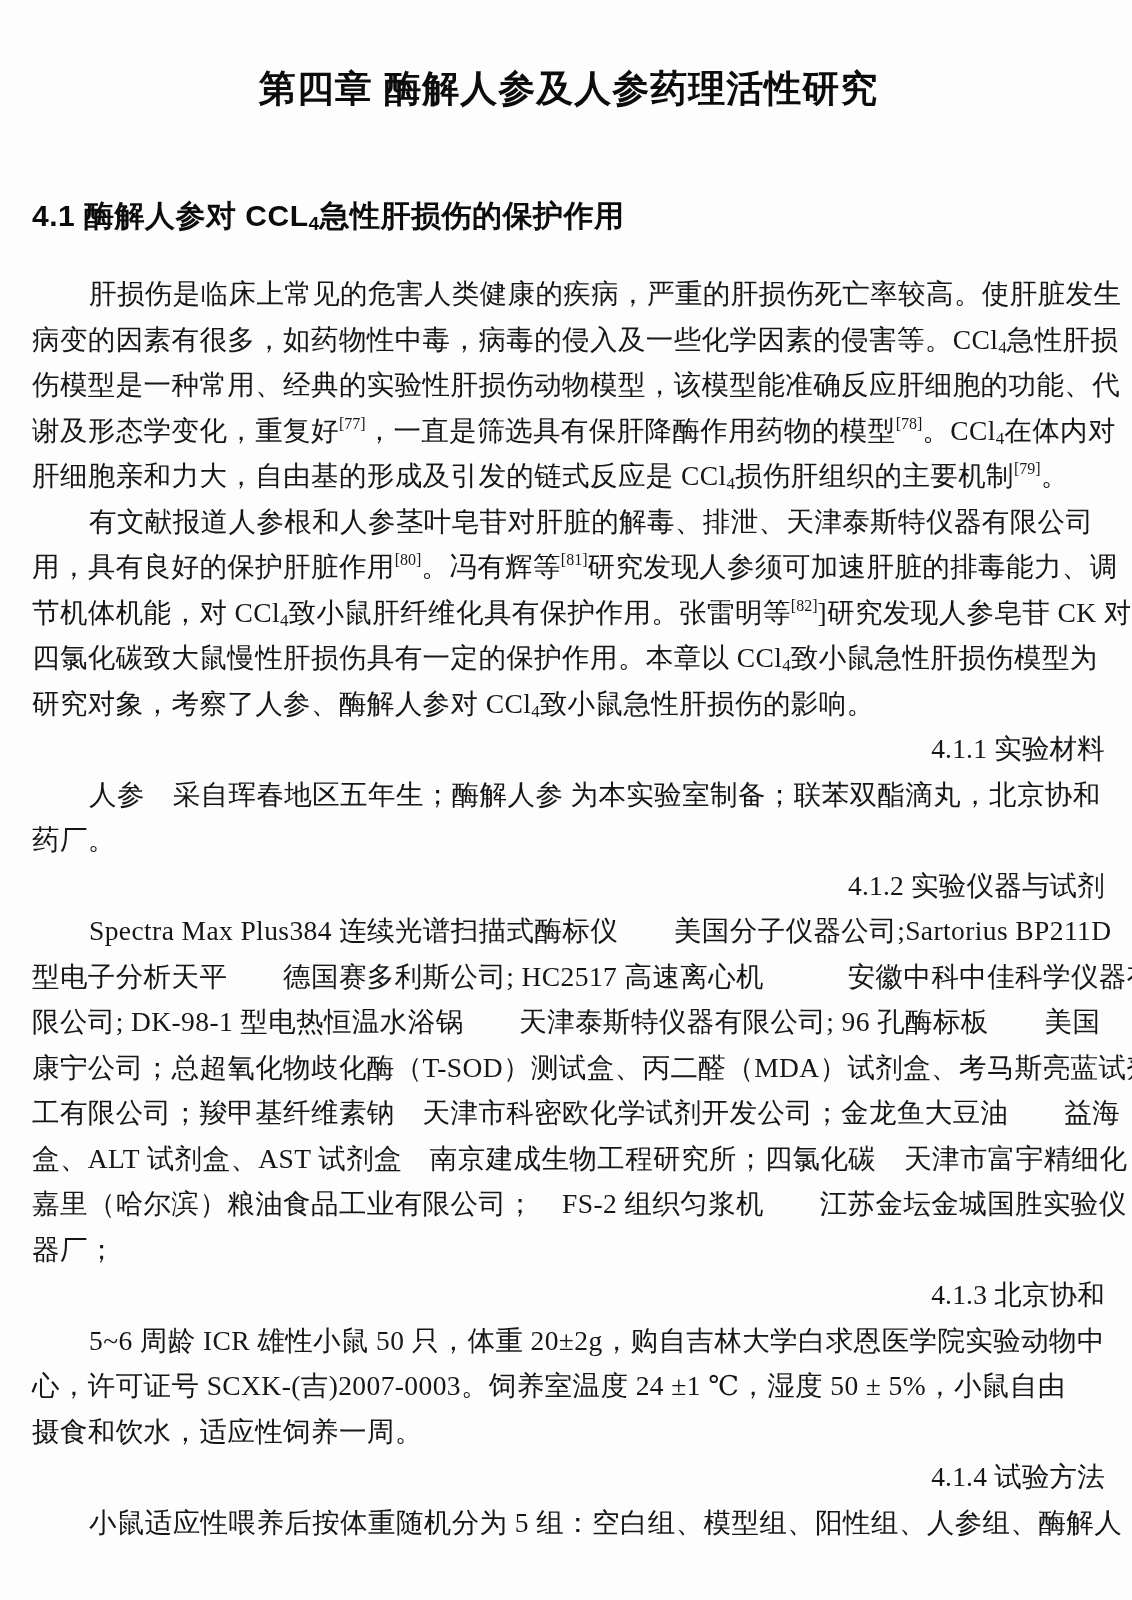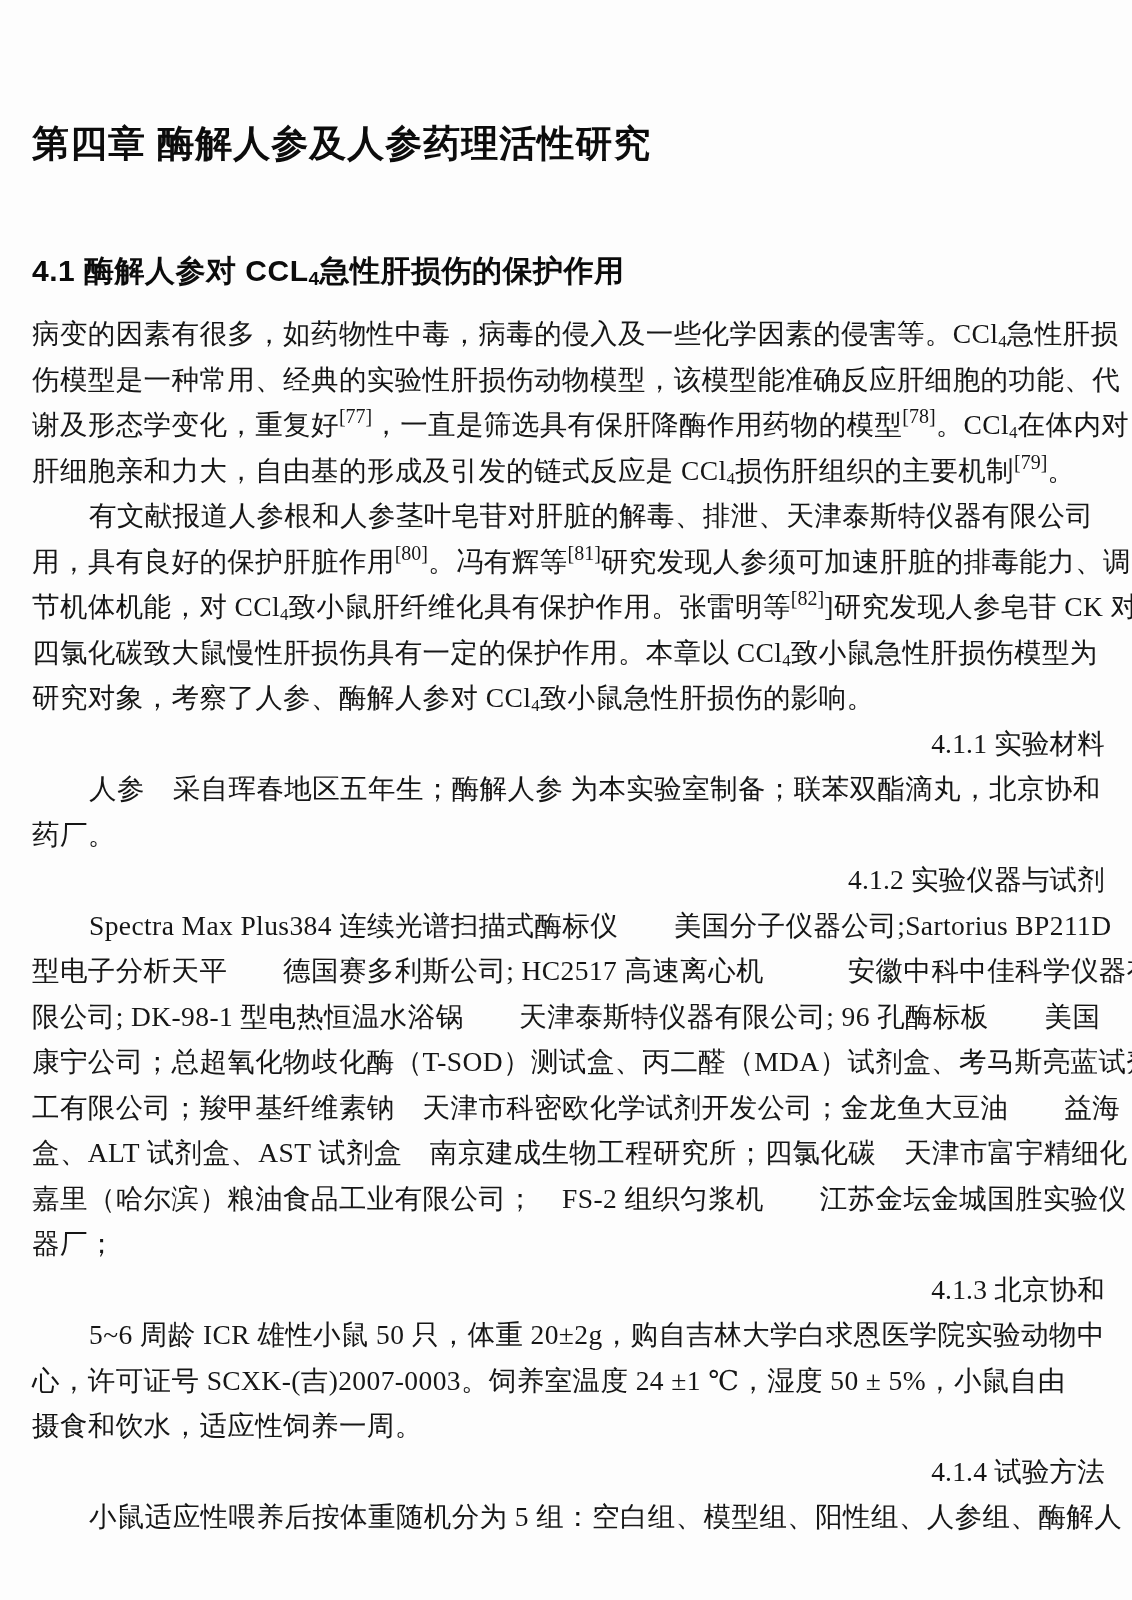--- a/index.html
+++ b/index.html
@@ -10,31 +10,32 @@
     height: 1600px;
     background: #fdfdfd;
     overflow: hidden;
     color: #161616;
     font-family: "Liberation Serif", "DejaVu Serif", serif;
   }
   .inner {
     padding: 0 27px 0 32px;
   }
   .chapter-title {
-    margin-top: 119px;
+    margin-top: 64px;
+    text-align: center;
     font-family: "Liberation Sans", "DejaVu Sans", sans-serif;
     font-weight: 800;
     font-size: 37px;
     line-height: 50px;
     letter-spacing: 1px;
     color: #0c0c0c;
   }
   .section-title {
     margin-top: 82px;
-    margin-bottom: 20px;
+    margin-bottom: 35px;
     font-family: "Liberation Sans", "DejaVu Sans", sans-serif;
     font-weight: 800;
     font-size: 30px;
     line-height: 40px;
     letter-spacing: 0.5px;
     color: #0c0c0c;
   }
   .section-title sub {
     font-size: 19px;
     line-height: 0;
@@ -47,21 +48,21 @@
     line-height: 45.5px;
     letter-spacing: 0.4px;
     white-space: nowrap;
   }
   .h3 {
     letter-spacing: 0.2px;
     text-align: right;
   }
   .line.indent { text-indent: 57px; }
   .line sup {
-    font-size: 20px;
+    font-size: 16px;
     line-height: 0;
     vertical-align: baseline;
     position: relative;
     top: -11px;
     letter-spacing: 0;
   }
   .line sub {
     font-size: 17px;
     line-height: 0;
     vertical-align: baseline;
@@ -71,20 +72,21 @@
   }
 </style>
 </head>
 <body>
 
 <div class="page">
   <div class="inner">
     <h1 class="chapter-title">第四章 酶解人参及人参药理活性研究</h1>
     <div id="doc-body">
         <div class="section-title"><span>4.1 酶解人参对 CCL</span><sub>4</sub><span>急性肝损伤的保护作用</span></div>
+        <div class="line indent"><span>肝损伤是临床上常见的危害人类健康的疾病，严重的肝损伤死亡率较高。使肝脏发生</span></div>
         <div class="line"><span>病变的因素有很多，如药物性中毒，病毒的侵入及一些化学因素的侵害等。CCl</span><sub>4</sub><span>急性肝损</span></div>
         <div class="line"><span>伤模型是一种常用、经典的实验性肝损伤动物模型，该模型能准确反应肝细胞的功能、代</span></div>
         <div class="line"><span>谢及形态学变化，重复好</span><sup>[77]</sup><span>，一直是筛选具有保肝降酶作用药物的模型</span><sup>[78]</sup><span>。CCl</span><sub>4</sub><span>在体内对</span></div>
         <div class="line"><span>肝细胞亲和力大，自由基的形成及引发的链式反应是 CCl</span><sub>4</sub><span>损伤肝组织的主要机制</span><sup>[79]</sup><span>。</span></div>
         <div class="line indent"><span>有文献报道人参根和人参茎叶皂苷对肝脏的解毒、排泄、天津泰斯特仪器有限公司</span></div>
         <div class="line"><span>用，具有良好的保护肝脏作用</span><sup>[80]</sup><span>。冯有辉等</span><sup>[81]</sup><span>研究发现人参须可加速肝脏的排毒能力、调</span></div>
         <div class="line"><span>节机体机能，对 CCl</span><sub>4</sub><span>致小鼠肝纤维化具有保护作用。张雷明等</span><sup>[82]</sup><span>]研究发现人参皂苷 CK 对</span></div>
         <div class="line"><span>四氯化碳致大鼠慢性肝损伤具有一定的保护作用。本章以 CCl</span><sub>4</sub><span>致小鼠急性肝损伤模型为</span></div>
         <div class="line"><span>研究对象，考察了人参、酶解人参对 CCl</span><sub>4</sub><span>致小鼠急性肝损伤的影响。</span></div>
         <div class="h3"><span>4.1.1 实验材料</span></div>

